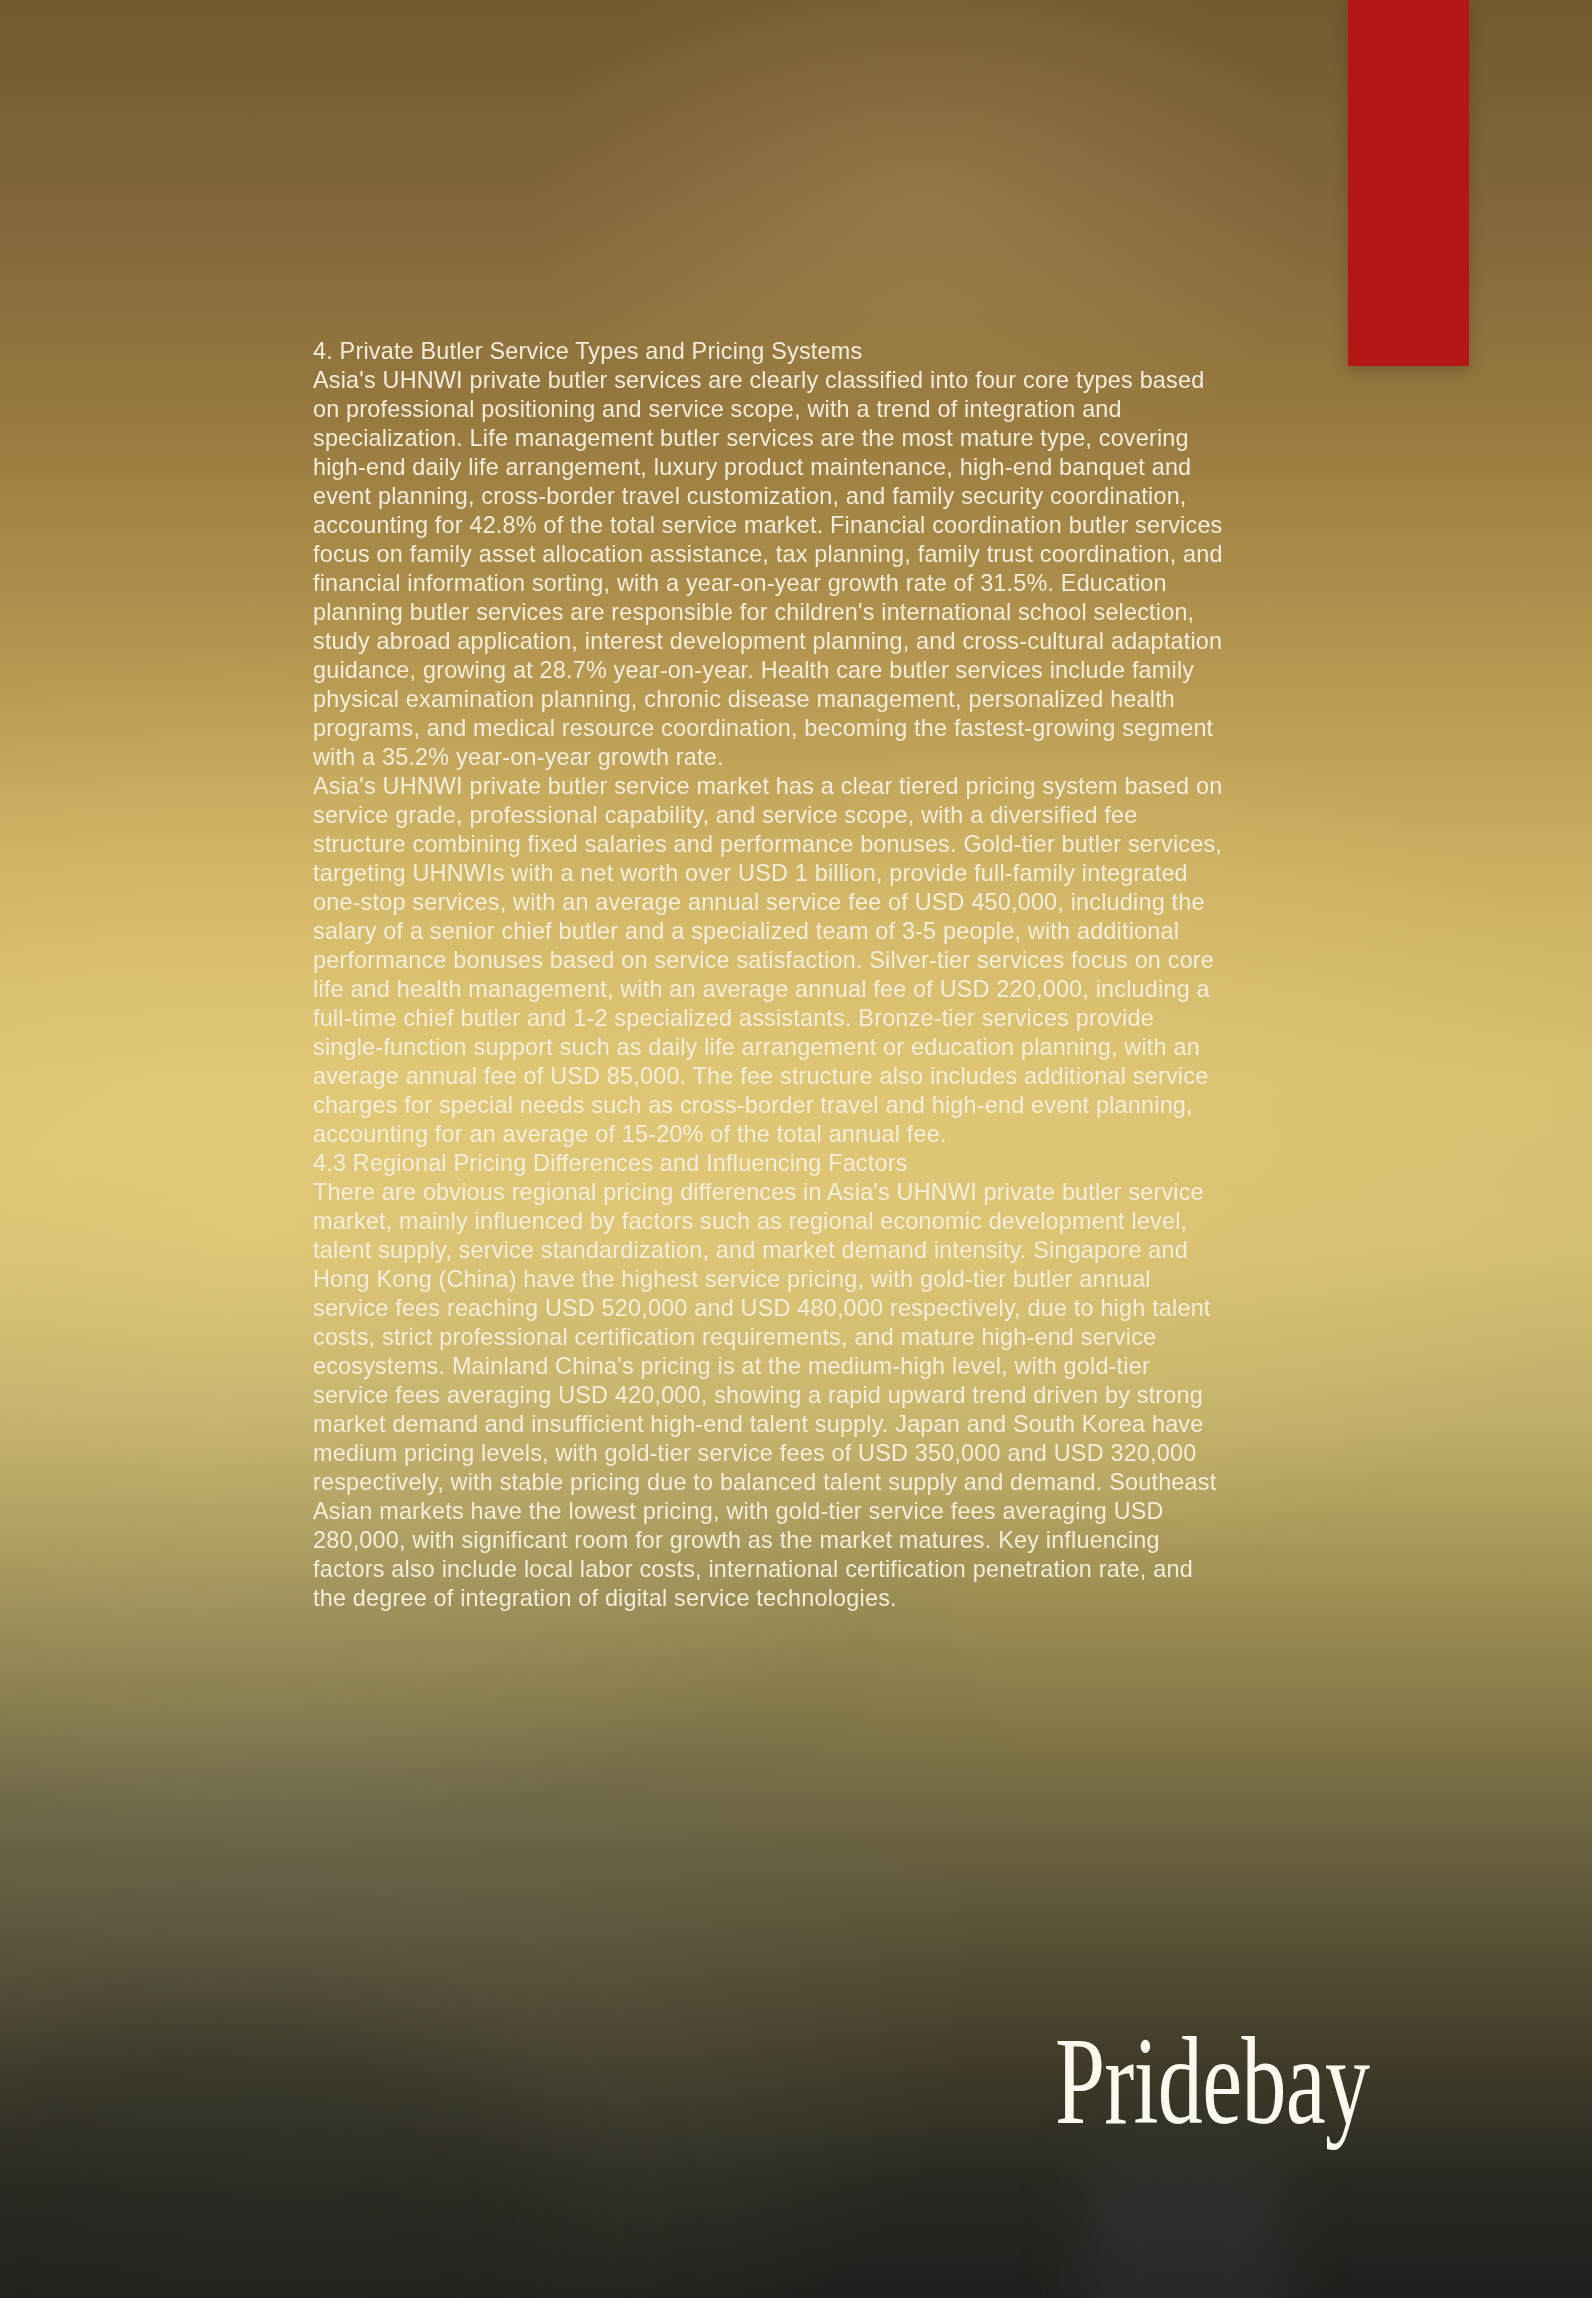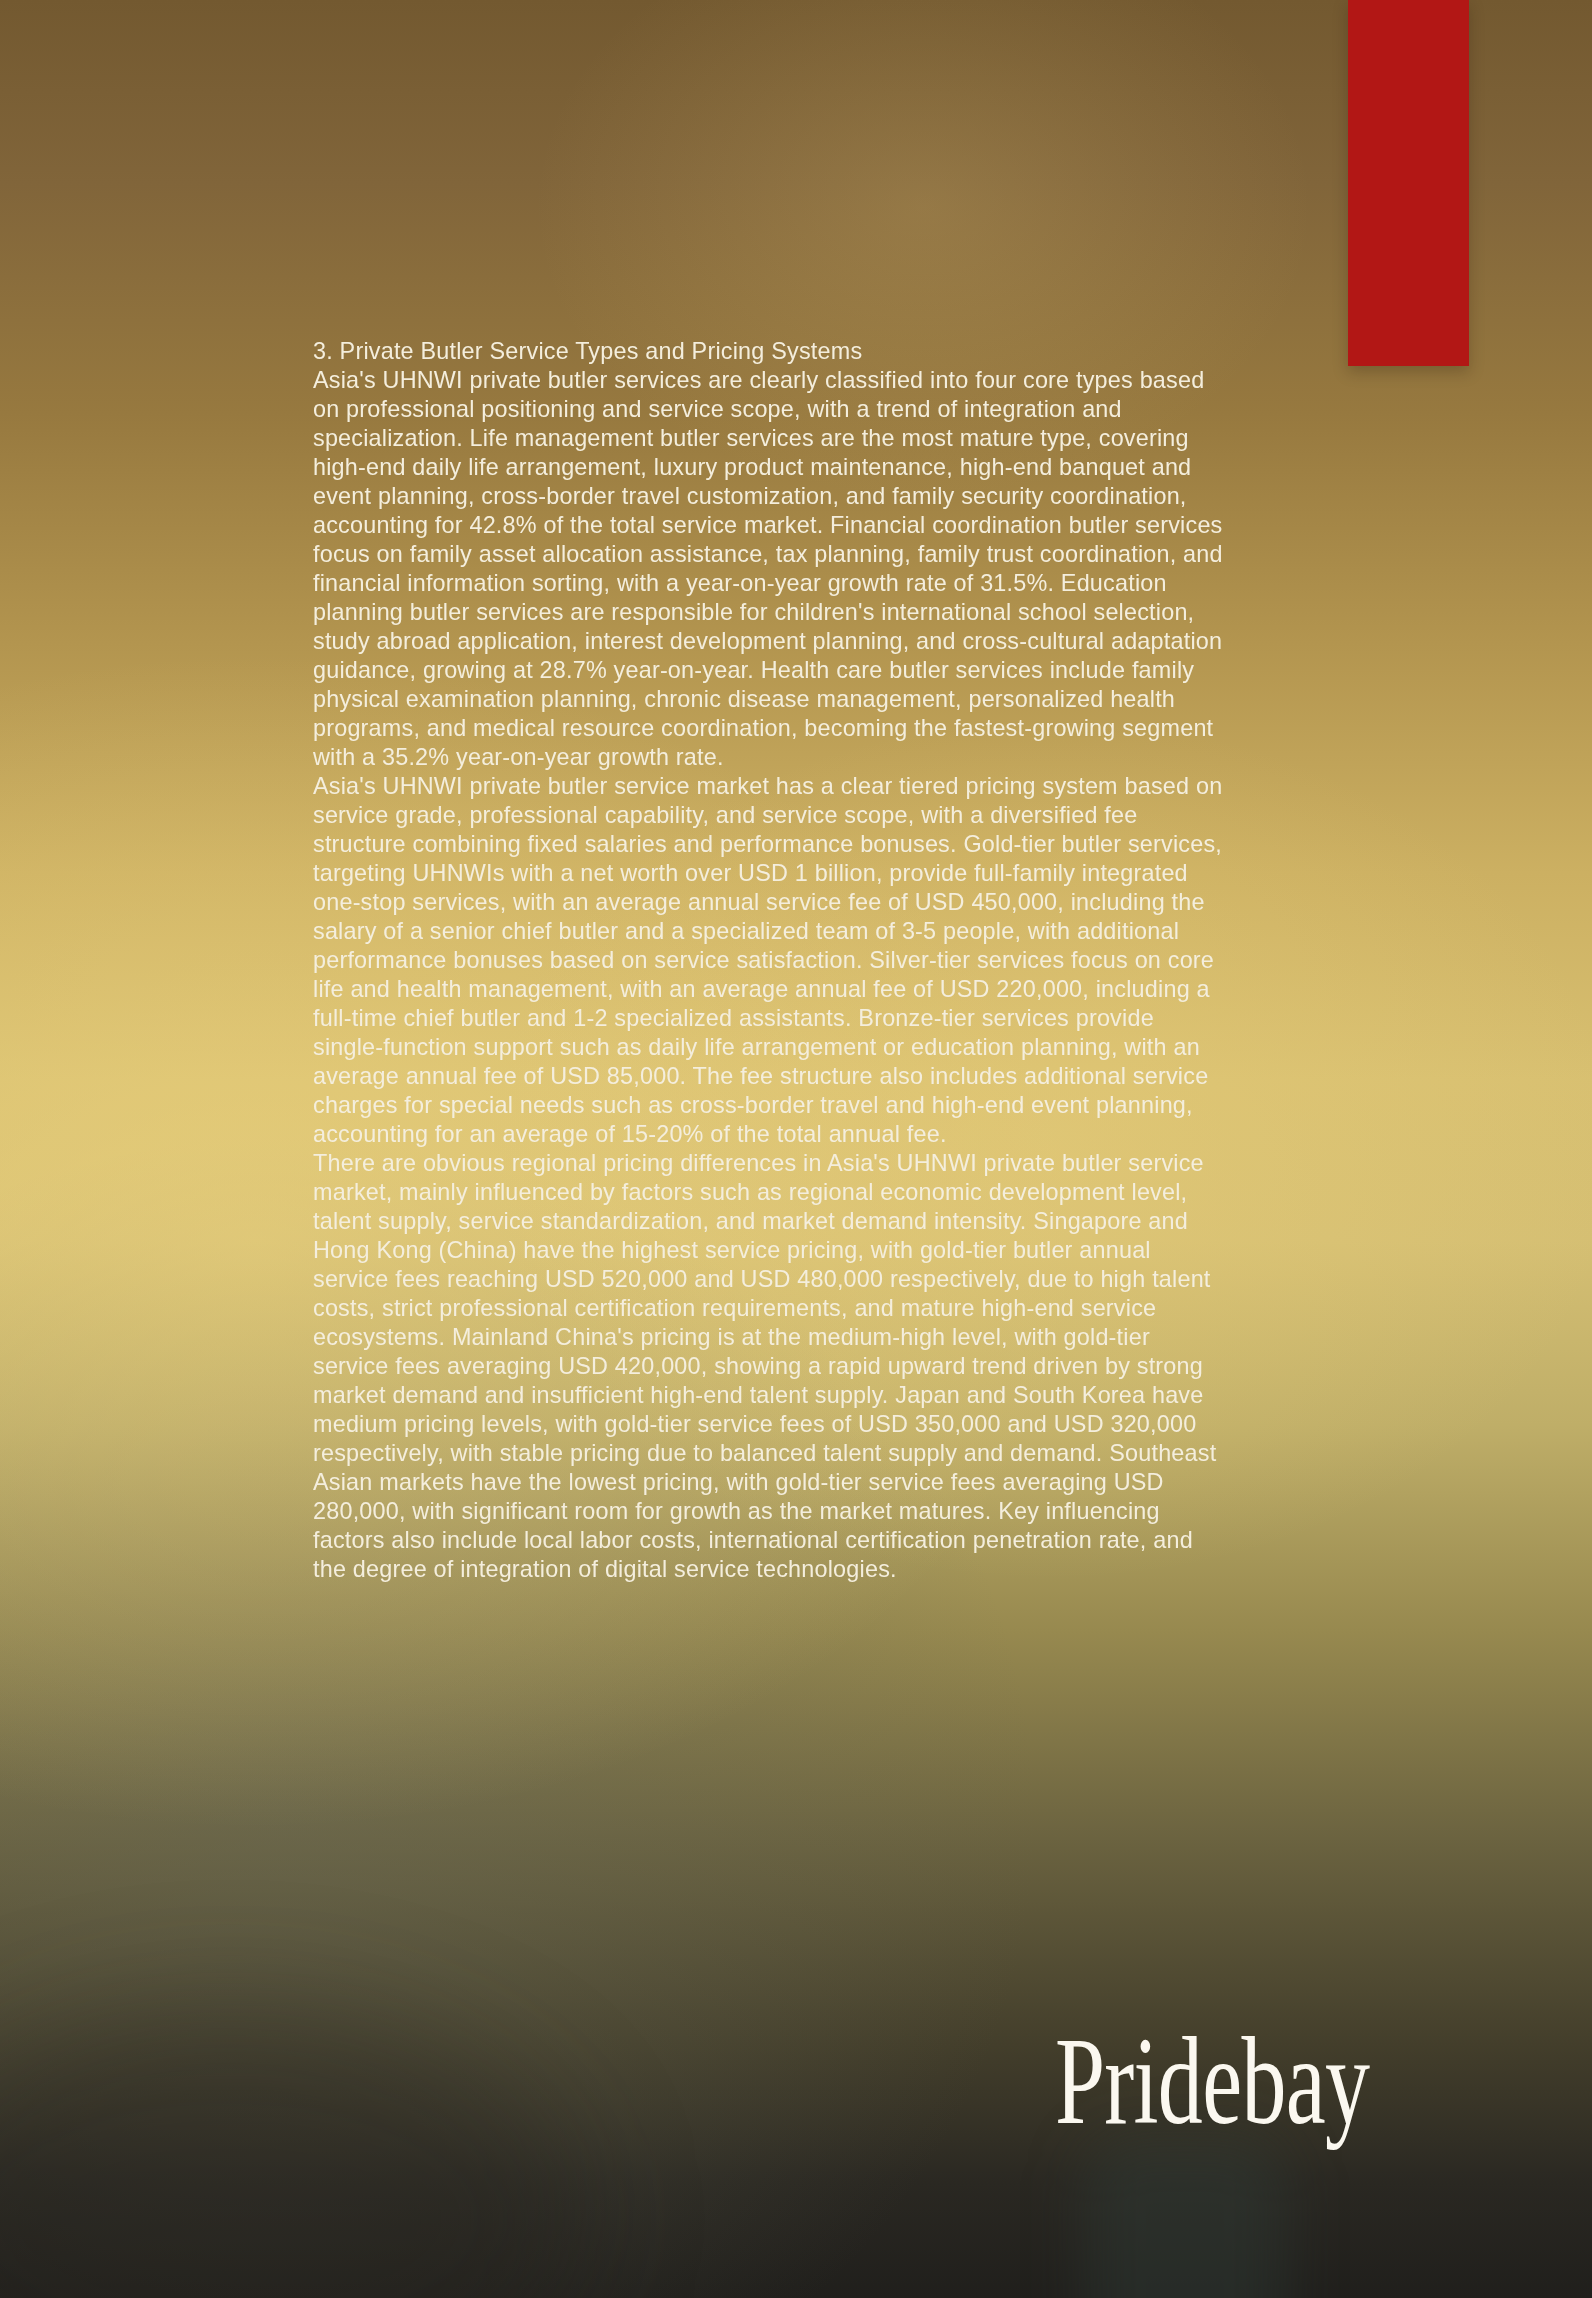--- a/index.html
+++ b/index.html
@@ -54,23 +54,24 @@
 </style>
 </head>
 <body>
 
 <div class="bg"></div>
 <div class="blob-bottom-left"></div>
 <div class="blob-bottom-right"></div>
 <div class="accent-bar" style="background: rgb(178, 23, 21);"></div>
 
 <div class="copy" style="color: rgb(244, 238, 221);">
-  <h1>3. Private Butler Service Types and Pricing Systems</h1>
+  <h1>4. Private Butler Service Types and Pricing Systems</h1>
 
   <p>Asia's UHNWI private butler services are clearly classified into four core types based on professional positioning and service scope, with a trend of integration and specialization. Life management butler services are the most mature type, covering high-end daily life arrangement, luxury product maintenance, high-end banquet and event planning, cross-border travel customization, and family security coordination, accounting for 42.8% of the total service market. Financial coordination butler services focus on family asset allocation assistance, tax planning, family trust coordination, and financial information sorting, with a year-on-year growth rate of 31.5%. Education planning butler services are responsible for children's international school selection, study abroad application, interest development planning, and cross-cultural adaptation guidance, growing at 28.7% year-on-year. Health care butler services include family physical examination planning, chronic disease management, personalized health programs, and medical resource coordination, becoming the fastest-growing segment with a 35.2% year-on-year growth rate.</p>
 
   <p>Asia's UHNWI private butler service market has a clear tiered pricing system based on service grade, professional capability, and service scope, with a diversified fee structure combining fixed salaries and performance bonuses. Gold-tier butler services, targeting UHNWIs with a net worth over USD 1 billion, provide full-family integrated one-stop services, with an average annual service fee of USD 450,000, including the salary of a senior chief butler and a specialized team of 3-5 people, with additional performance bonuses based on service satisfaction. Silver-tier services focus on core life and health management, with an average annual fee of USD 220,000, including a full-time chief butler and 1-2 specialized assistants. Bronze-tier services provide single-function support such as daily life arrangement or education planning, with an average annual fee of USD 85,000. The fee structure also includes additional service charges for special needs such as cross-border travel and high-end event planning, accounting for an average of 15-20% of the total annual fee.</p>
 
+  <h2>4.3 Regional Pricing Differences and Influencing Factors</h2>
   <p>There are obvious regional pricing differences in Asia's UHNWI private butler service market, mainly influenced by factors such as regional economic development level, talent supply, service standardization, and market demand intensity. Singapore and Hong Kong (China) have the highest service pricing, with gold-tier butler annual service fees reaching USD 520,000 and USD 480,000 respectively, due to high talent costs, strict professional certification requirements, and mature high-end service ecosystems. Mainland China's pricing is at the medium-high level, with gold-tier service fees averaging USD 420,000, showing a rapid upward trend driven by strong market demand and insufficient high-end talent supply. Japan and South Korea have medium pricing levels, with gold-tier service fees of USD 350,000 and USD 320,000 respectively, with stable pricing due to balanced talent supply and demand. Southeast Asian markets have the lowest pricing, with gold-tier service fees averaging USD 280,000, with significant room for growth as the market matures. Key influencing factors also include local labor costs, international certification penetration rate, and the degree of integration of digital service technologies.</p>
 </div>
 
 <div class="logo" style="color: rgb(251, 248, 240);">Pridebay</div>
 
 
 </body></html>

